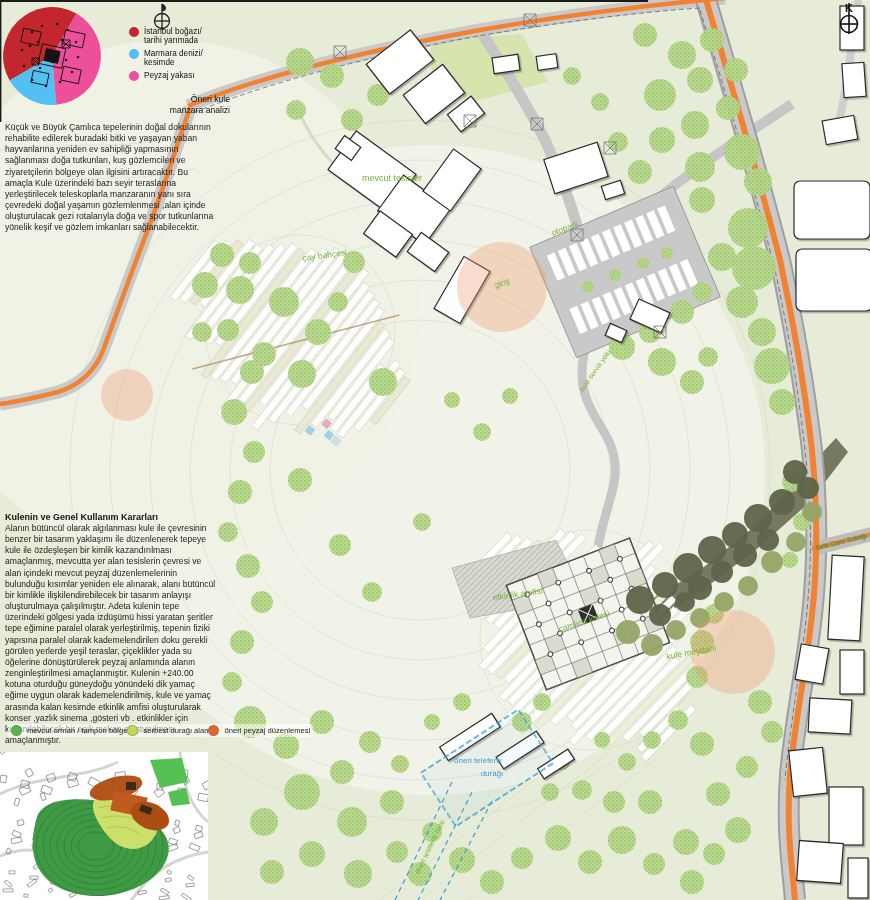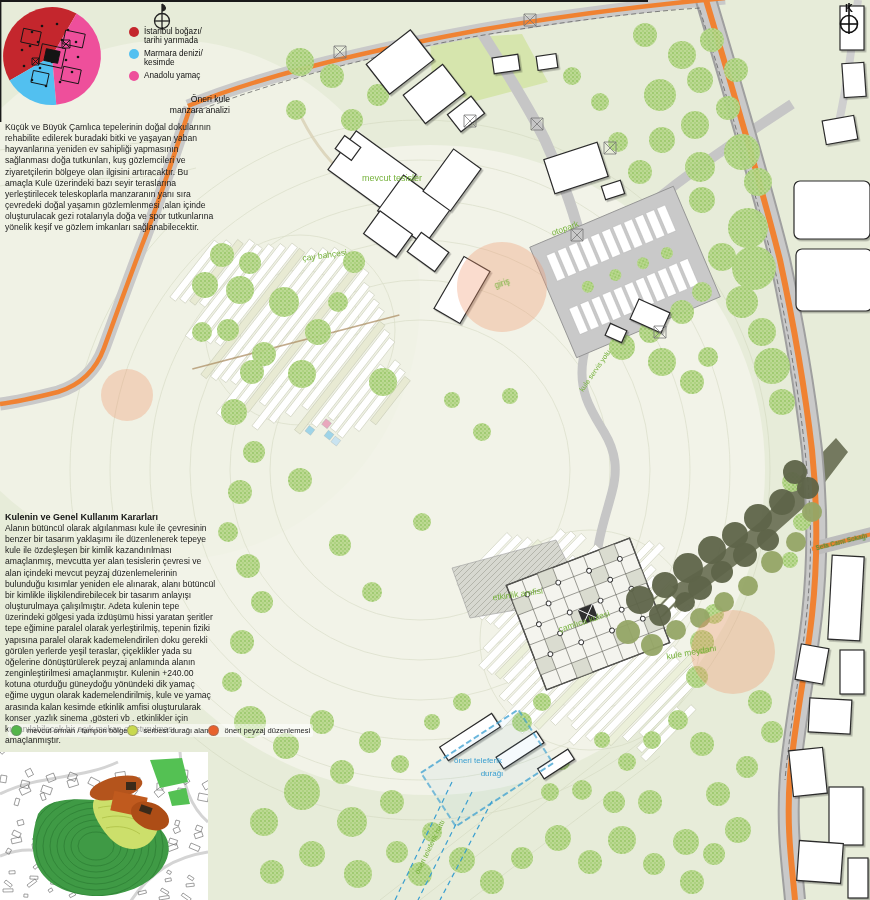--- a/index.html
+++ b/index.html
@@ -540,21 +540,21 @@
       <span class="txt">İstanbul boğazı/
 tarihi yarımada</span>
     </div>
     <div class="an-row">
       <span class="dot dot-blue"></span>
       <span class="txt">Marmara denizi/
 kesimde</span>
     </div>
     <div class="an-row">
       <span class="dot dot-pink"></span>
-      <span class="txt">Anadolu yamaç</span>
+      <span class="txt">Peyzaj yakası</span>
     </div>
   </div>
 
   <div class="panel an-title" style="left:132px;top:94px;width:98px;">Öneri kule
 manzara analizi</div>
 
   <div class="panel para" style="left:5px;top:122px;">Küçük ve Büyük Çamlıca tepelerinin doğal dokularının rehabilite edilerek buradaki bitki ve yaşayan yaban hayvanlarına yeniden ev sahipliği yapmasının sağlanması doğa tutkunları, kuş gözlemcileri ve ziyaretçilerin bölgeye olan ilgisini artıracaktır. Bu amaçla Kule üzerindeki bazı seyir teraslarına yerleştirilecek teleskoplarla manzaranın yanı sıra çevredeki doğal yaşamın gözlemlenmesi ,alan içinde oluşturulacak gezi rotalarıyla doğa ve spor tutkunlarına yönelik keşif ve gözlem  imkanları sağlanabilecektir.</div>
 
   <div class="panel" style="left:5px;top:512px;width:212px;">
     <div class="sec-head">Kulenin ve Genel Kullanım Kararları</div>

